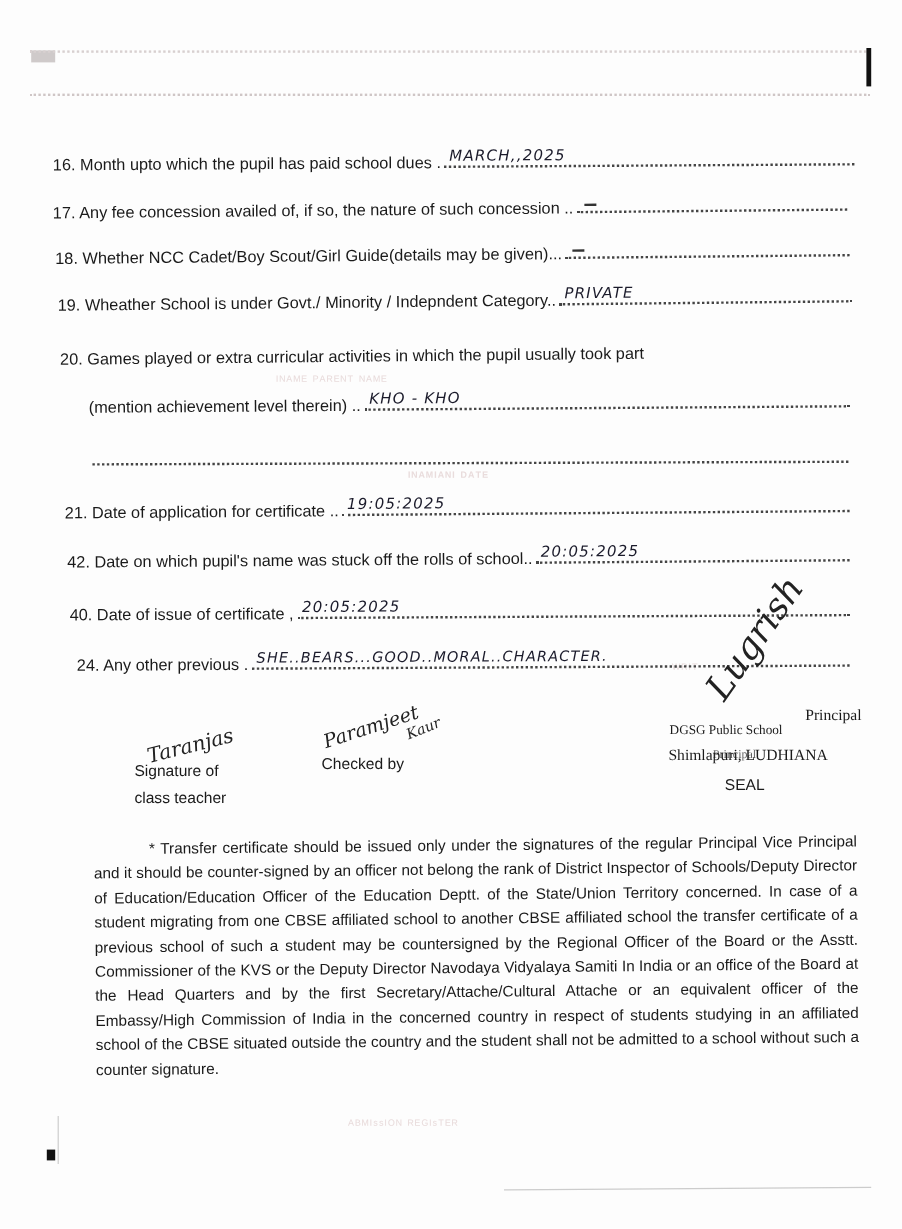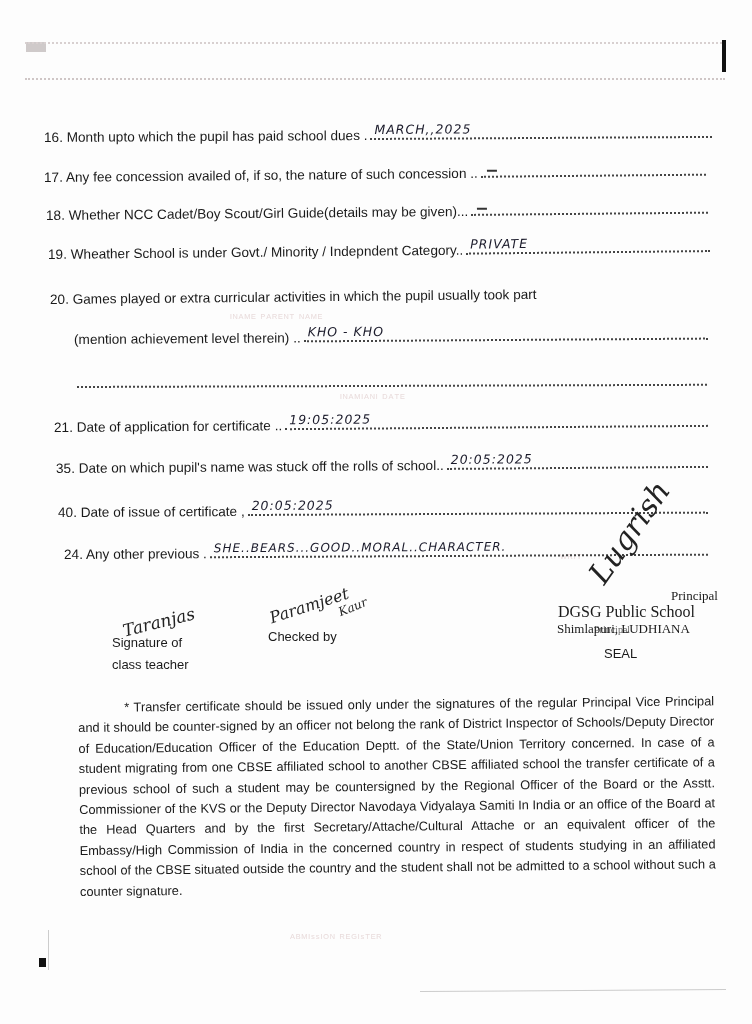--- a/index.html
+++ b/index.html
@@ -58,21 +58,21 @@
 </head>
 <body>
 
 <div class="page">
   <div class="corner-mark"></div>
   <div class="top-band"></div>
   <div class="top-band2"></div>
   <div class="right-bar"></div>
 
   <div class="ghost" style="left:230px; top:312px;">ᴵᴺᴬᴹᴱ ᴾᴬᴿᴱᴺᵀ ᴺᴬᴹᴱ</div>
-  <div class="ghost" style="left:340px; top:392px;">ᴵᴺᴬᴹᴵᴬᴺᴵ ᴰᴬᵀᴱ</div>
+  <div class="ghost" style="left:340px; top:392px;font-weight:bold;">ᴵᴺᴬᴹᴵᴬᴺᴵ ᴰᴬᵀᴱ</div>
   <div class="ghost" style="left:560px; top:528px;margin-top:24px;">ᵂᴿᴵᵀ</div>
 
   <div class="row" style="left:44px; top:128px; width:668px; transform:rotate(-0.35deg);">
     <span class="label"><span>16.</span> <span>Month upto which  the pupil has paid school dues .</span></span>
     <span class="fill">
         <span class="hand">MARCH,,2025</span>
       </span>
   </div>
 
   <div class="row" style="left:44px; top:168px; width:662px; transform:rotate(-0.55deg);">
@@ -110,21 +110,21 @@
   </div>
 
   <div class="row" style="left:54px; top:418px; width:654px; transform:rotate(-0.45deg);">
     <span class="label"><span>21.</span> <span>Date of application for certificate ..</span></span>
     <span class="fill">
         <span class="hand">19:05:2025</span>
       </span>
   </div>
 
   <div class="row" style="left:56px; top:459px; width:652px; transform:rotate(-0.45deg);">
-    <span class="label"><span>35.</span> <span>Date on which pupil's name was stuck off the rolls of school..</span></span>
+    <span class="label"><span>42.</span> <span>Date on which pupil's name was stuck off the rolls of school..</span></span>
     <span class="fill">
         <span class="hand">20:05:2025</span>
       </span>
   </div>
 
   <div class="row" style="left:58px; top:503px; width:650px; transform:rotate(-0.3deg);">
     <span class="label"><span>40.</span> <span>Date of issue of certificate ,</span></span>
     <span class="fill">
         <span class="hand">20:05:2025</span>
       </span>
@@ -144,21 +144,21 @@
   </div>
 
   <div class="sig" style="left:268px; top:596px; font-size:16px; transform:rotate(-18deg);">Paramjeet</div>
   <div class="sig" style="left:338px; top:600px; font-size:12px; transform:rotate(-22deg);">Kaur</div>
   <div class="caption" style="left:268px; top:626px;">
     <div>Checked by</div>
   </div>
 
   <div class="sig" style="left:610px; top:555px; font-size:30px; transform:rotate(-55deg); transform-origin:left bottom;">Lugrish</div>
   <div class="stamp" style="left:671px; top:588px;">Principal</div>
-  <div class="stamp" style="left:558px; top:603px; font-size:16px;text-align:center;">DGSG Public School</div>
+  <div class="stamp" style="left:558px; top:603px; font-size:11px;text-align:center;">DGSG Public School</div>
   <div class="stamp" style="left:557px; top:621px; font-size:13px;">Shimlapuri, LUDHIANA</div>
   <div class="stamp" style="left:594px; top:624px; font-size:10px; opacity:0.7;">Principal</div>
   <div class="caption" style="left:604px; top:643px; font-size:13px;">SEAL</div>
 
   <div class="note">
     <p>* Transfer certificate should be issued only under the signatures of the regular Principal Vice Principal and it should be counter-signed by an officer not belong  the rank of District Inspector of Schools/Deputy Director  of  Education/Education  Officer  of  the    Education  Deptt.    of  the  State/Union  Territory concerned. In case of a student migrating  from one CBSE affiliated school to another CBSE affiliated school  the  transfer  certificate  of  a  previous    school  of  such  a  student  may  be  countersigned  by the Regional Officer of the Board or the Asstt. Commissioner of the KVS or the Deputy Director Navodaya  Vidyalaya  Samiti  In  India  or  an  office  of  the  Board  at  the  Head  Quarters    and  by the first Secretary/Attache/Cultural Attache  or an equivalent  officer  of the Embassy/High Commission of India in  the concerned country in respect  of students  studying in an affiliated school of the CBSE  situated  outside  the  country  and  the  student  shall  not  be  admitted  to  a  school  without such a counter signature.</p>
   </div>
 
   <div class="ghost" style="left:290px; top:932px;">ᴬᴮᴹᴵˢˢᴵᴼᴺ ᴿᴱᴳᴵˢᵀᴱᴿ</div>
   <div class="left-edge"></div>

